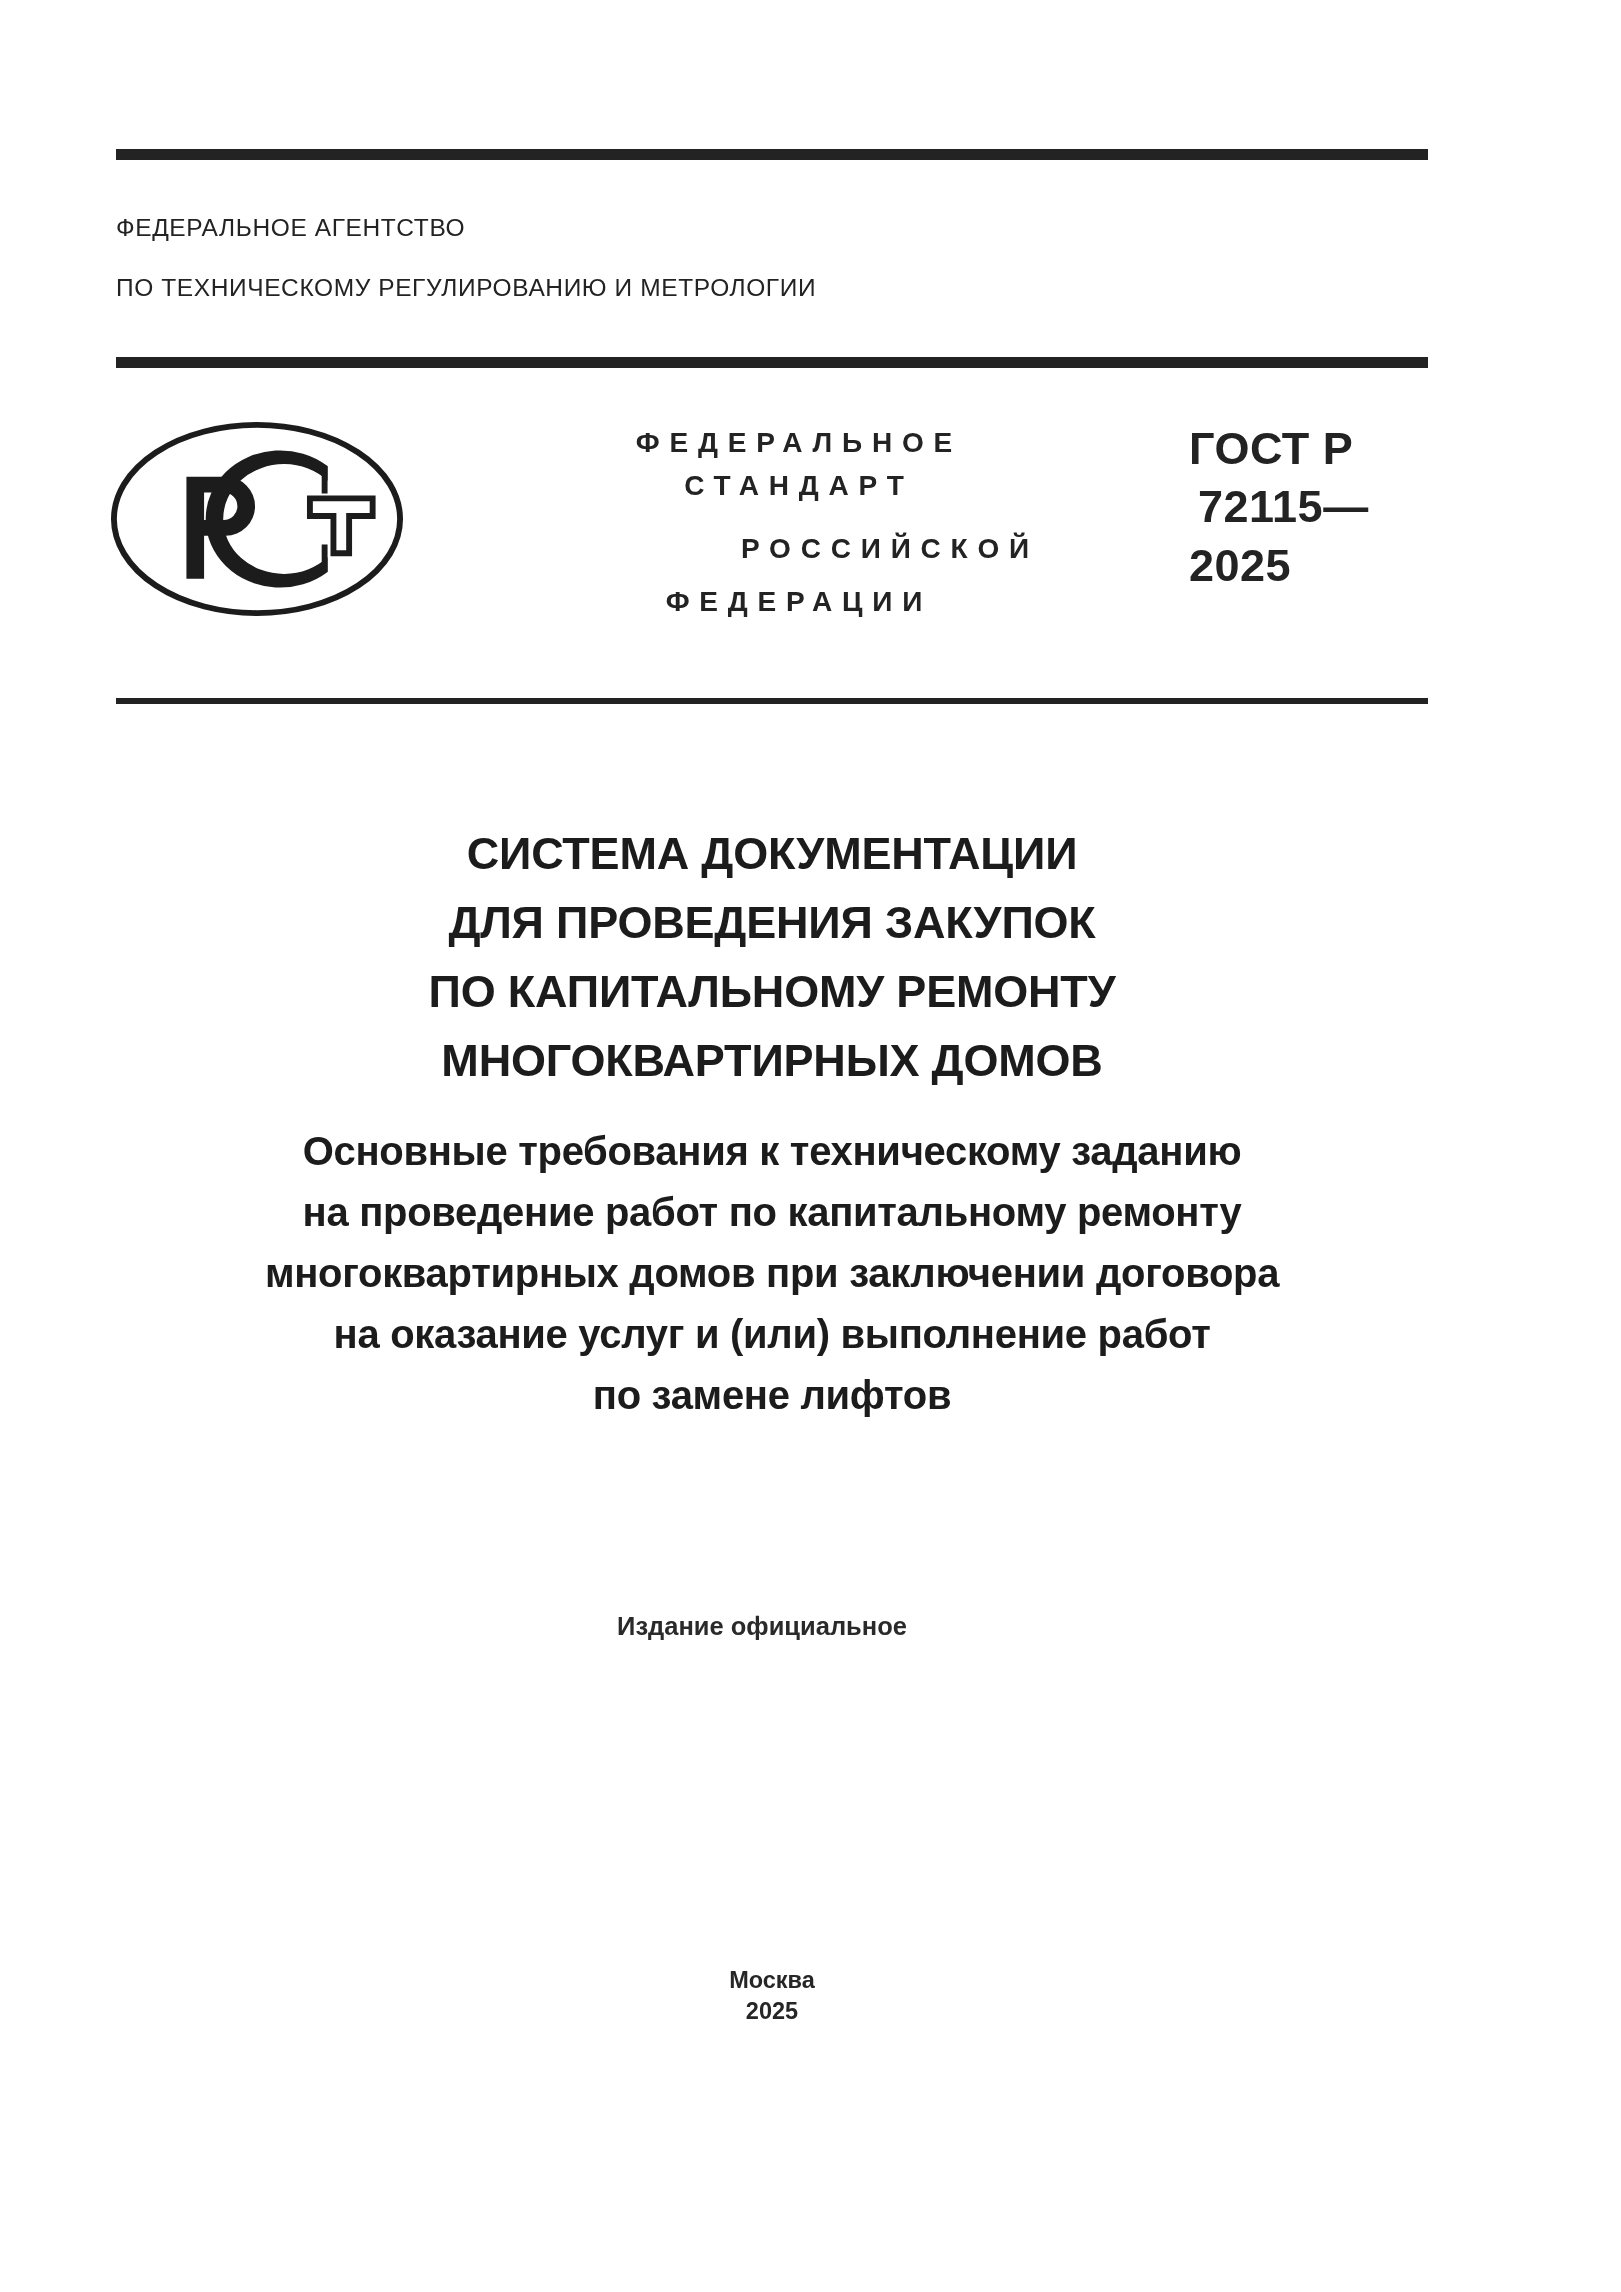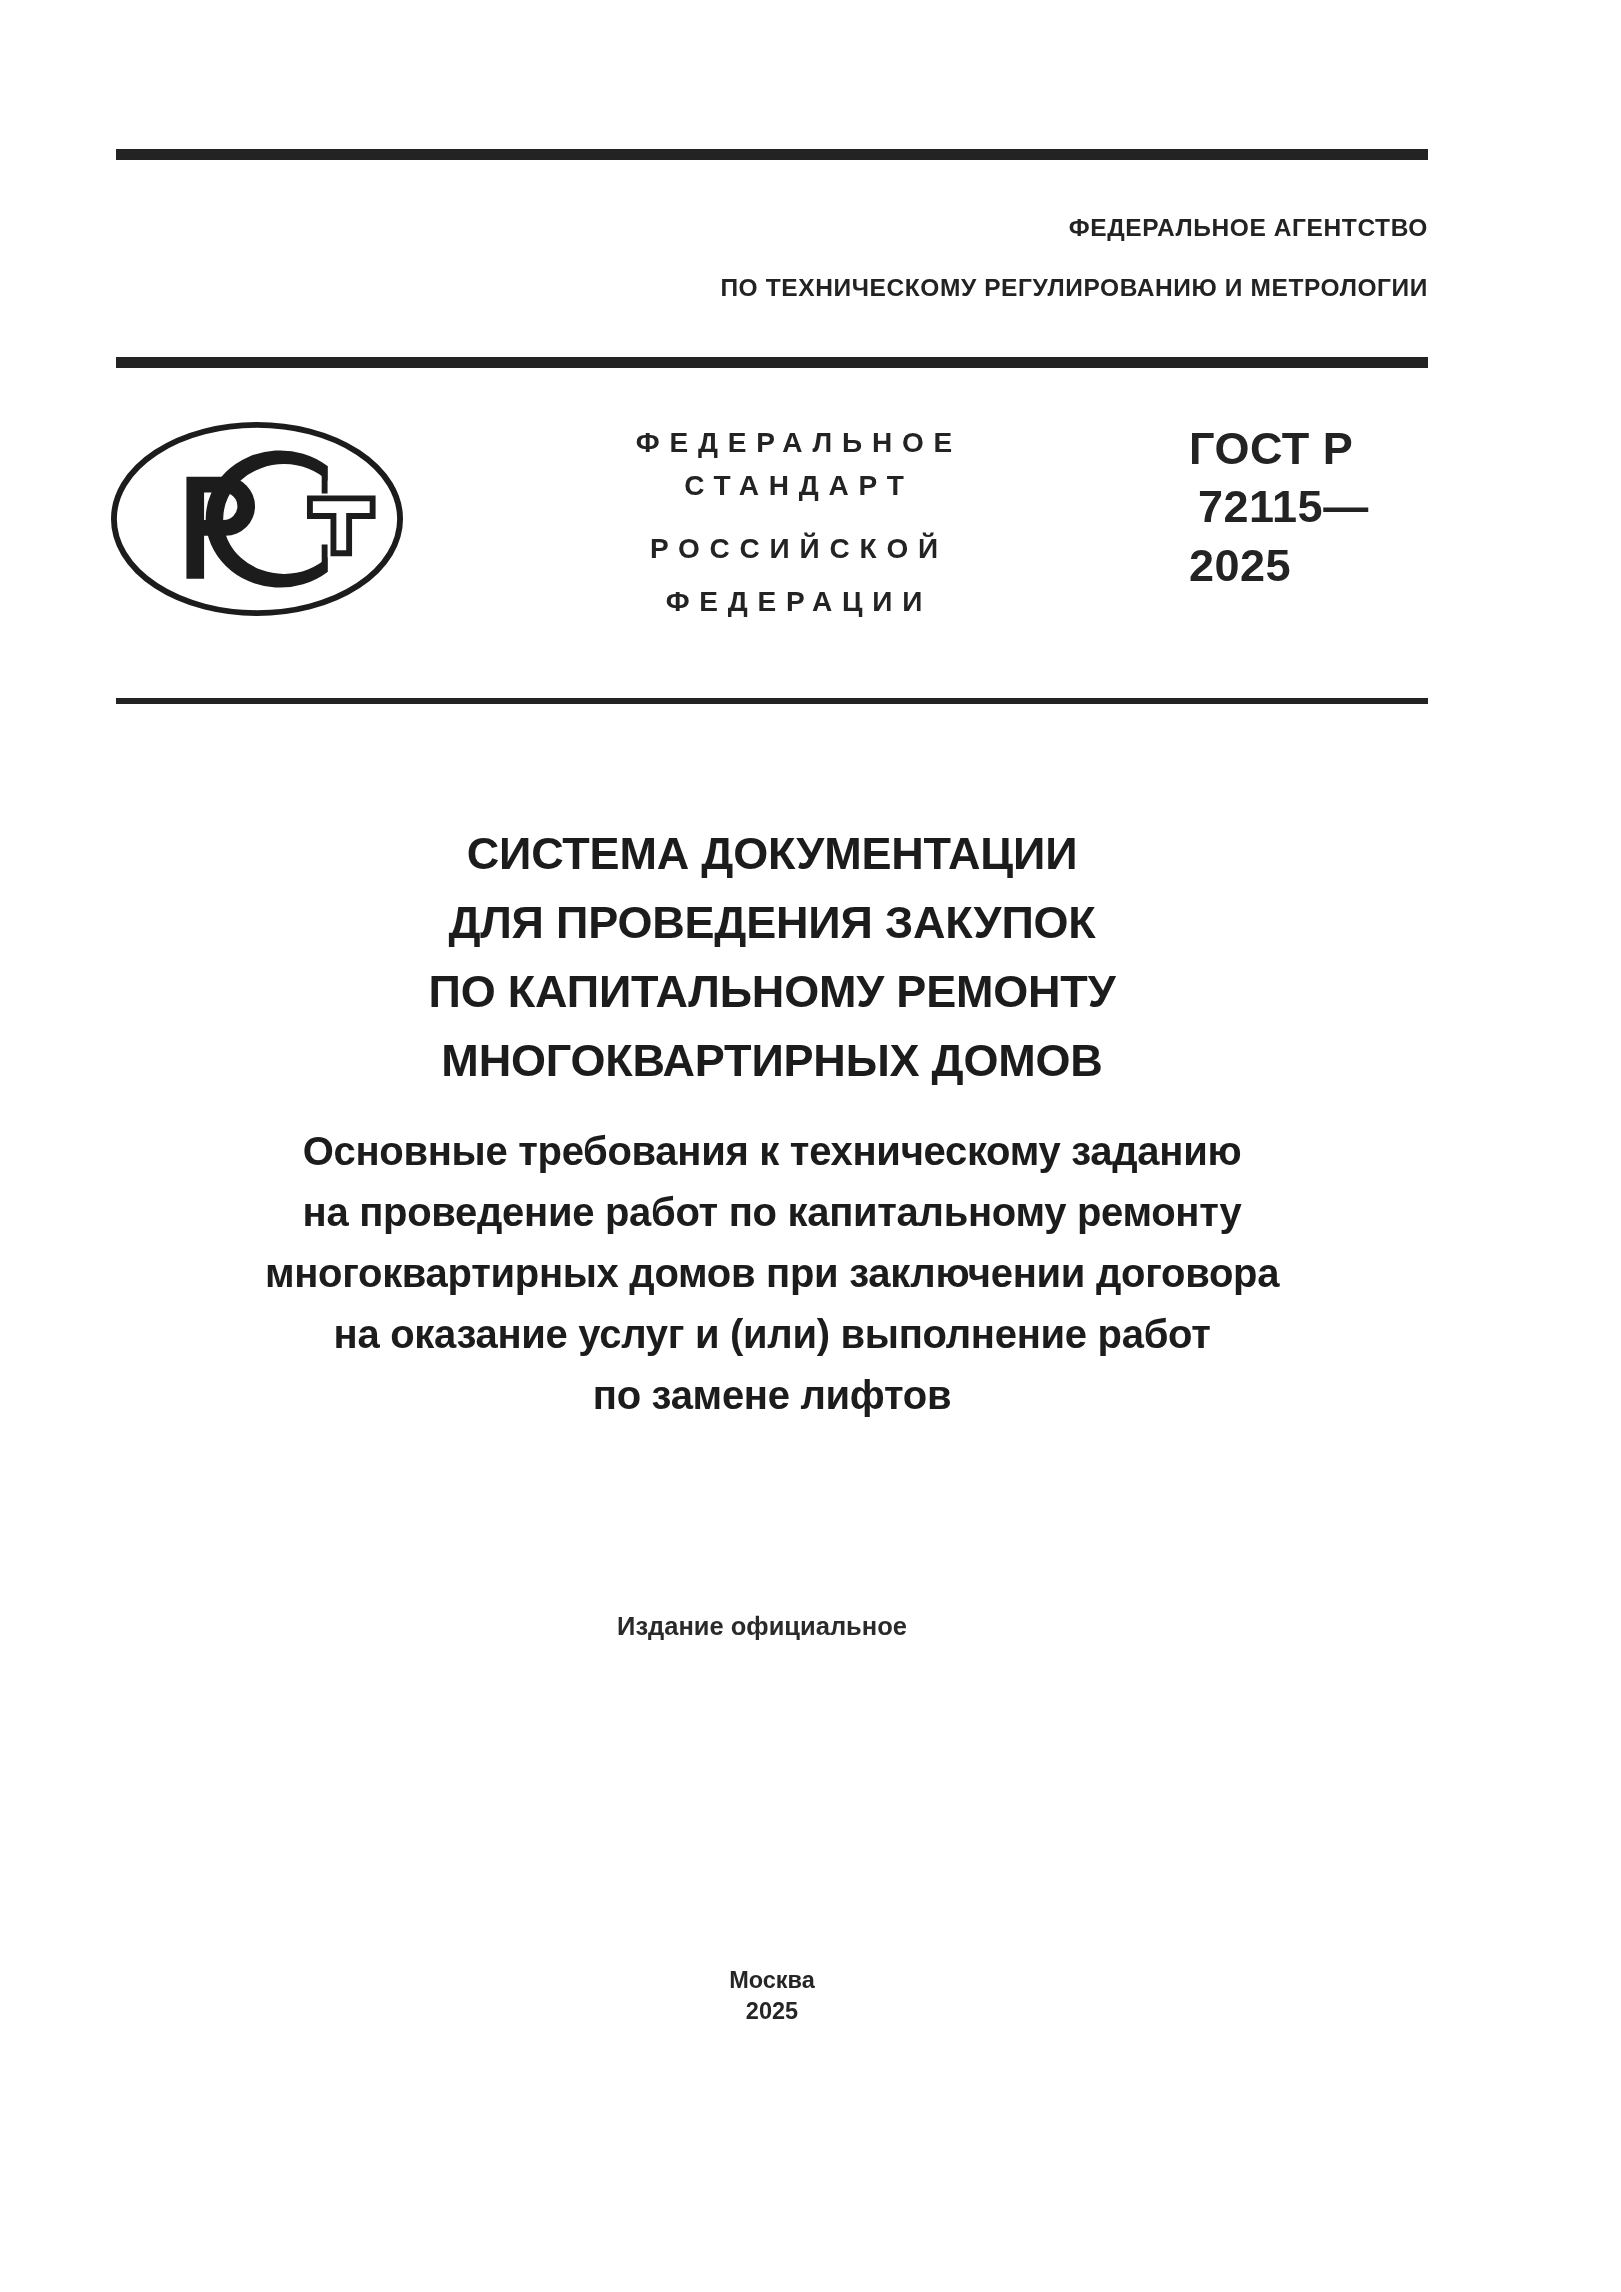--- a/index.html
+++ b/index.html
@@ -31,22 +31,22 @@
   }
   .rule-top    { top: 149px; height: 10.8px; }
   .rule-mid    { top: 357px; height: 10.8px; }
   .rule-bottom { top: 698px; height: 5.9px;  }
 
   
   .agency {
     position: absolute;
     left: 116px;
     width: 1312px;
-    text-align: right;
-    font-weight: bold;
+    text-align: left;
+    font-weight: normal;
     letter-spacing: 0.6px;
     color: #232323;
   }
   .agency-line1 { top: 214px; font-size: 24.5px; }
   .agency-line2 { top: 274px; font-size: 24.5px; }
 
   
   .emblem {
     position: absolute;
     left: 110px;
@@ -63,21 +63,21 @@
     width: 490px;
     text-align: center;
     font-weight: bold;
     font-size: 28px;
     letter-spacing: 9.8px;
     color: #232323;
     text-indent: 9.8px;
   }
   .natstd-l1 { top: 427px; }
   .natstd-l2 { top: 470px; }
-  .natstd-l3 { top: 533px; }
+  .natstd-l3 { top: 533px; text-align: right; }
   .natstd-l4 { top: 586px; }
 
   
   .gostnum {
     position: absolute;
     left: 1189px;
     font-weight: bold;
     font-size: 45px;
     line-height: 59px;
     letter-spacing: 0.5px;

